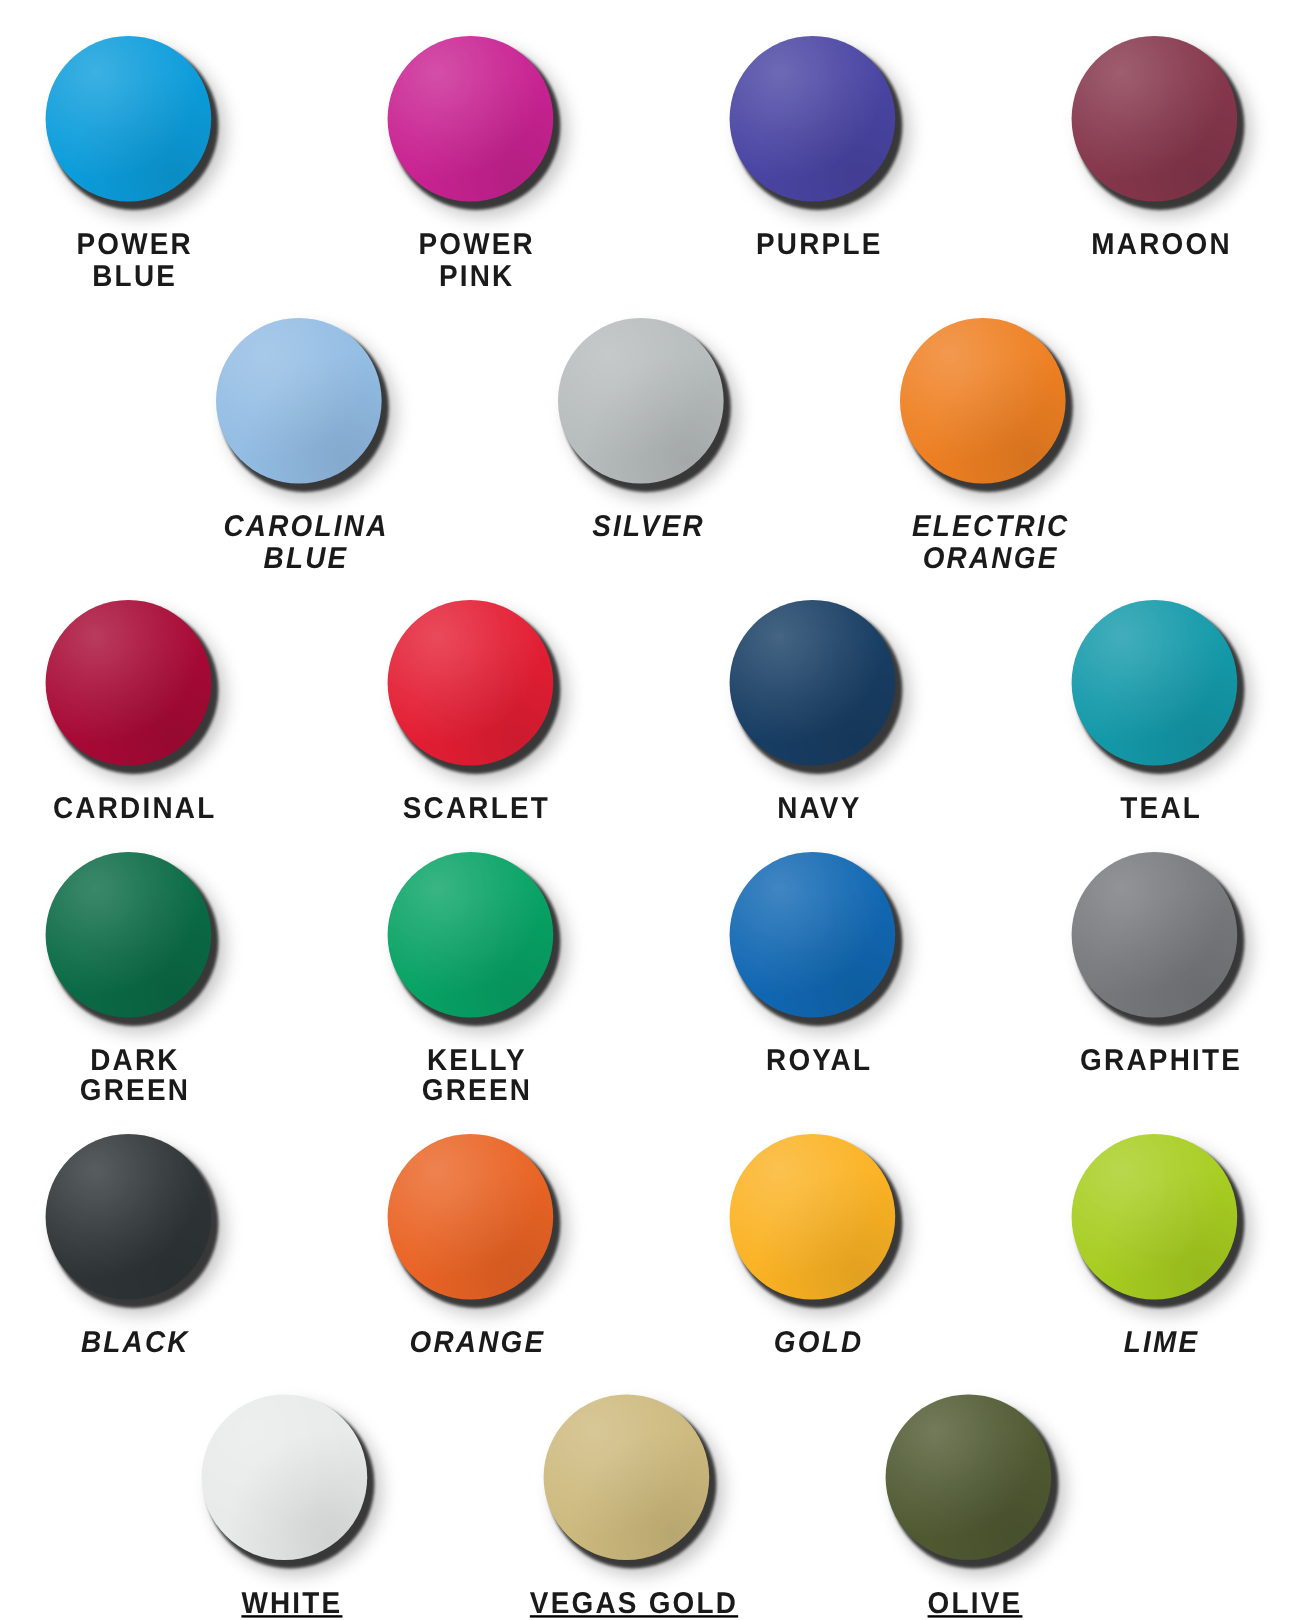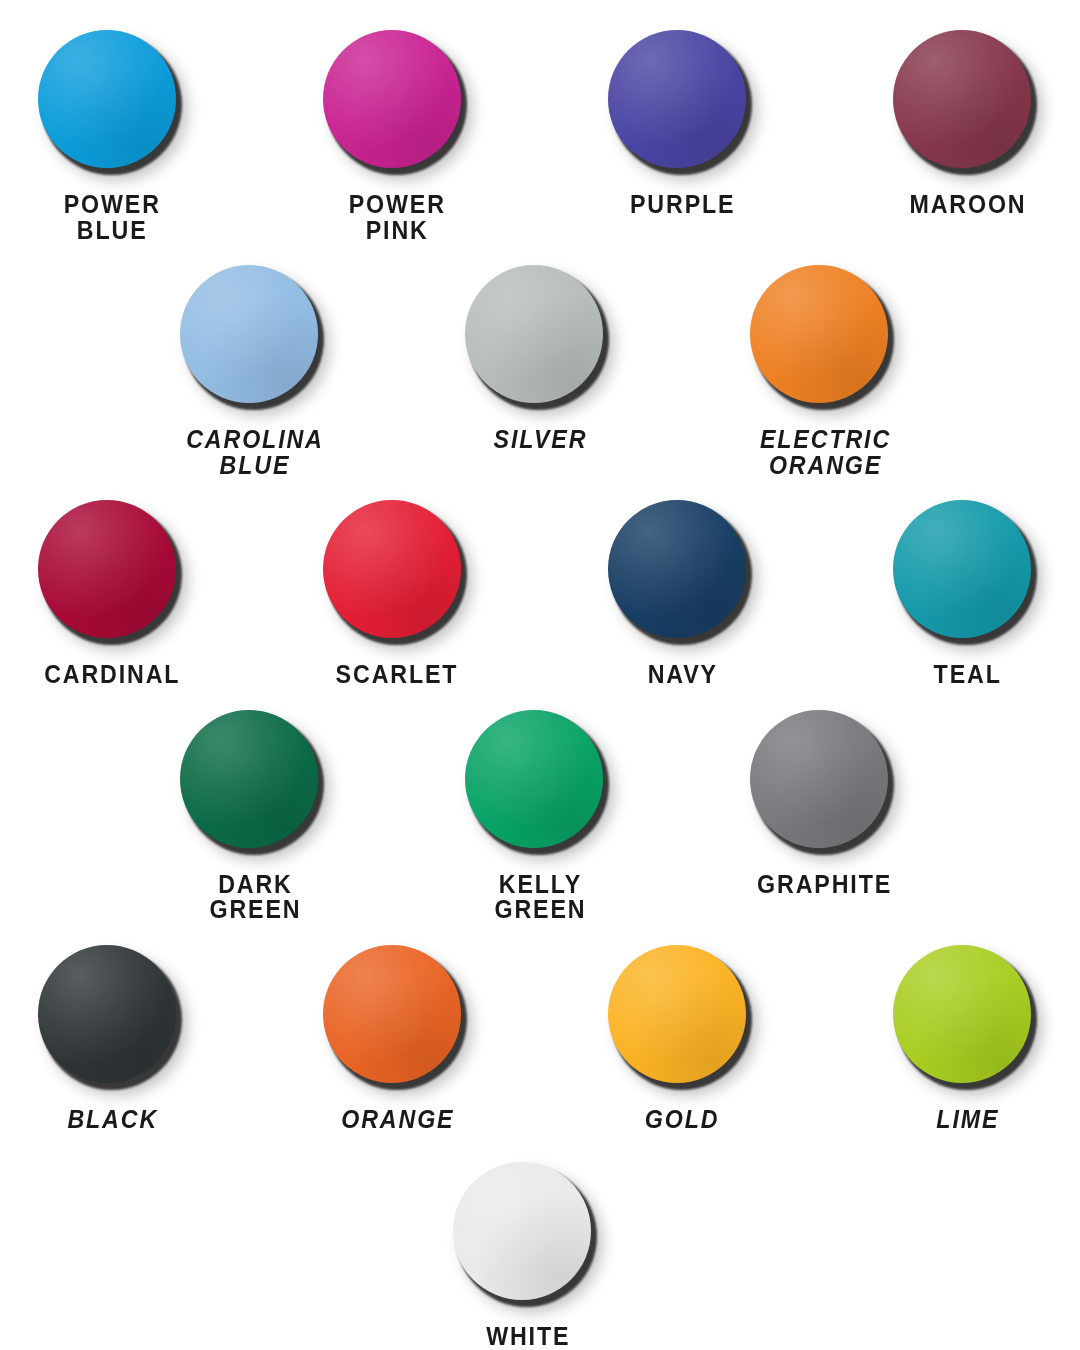--- a/index.html
+++ b/index.html
@@ -114,20 +114,21 @@
   .row-3 { padding-top: 22px; }
   .row-4 { padding-top: 22px; }
   .row-5 { padding-top: 22px; font-style: italic; }
   .row-6 { padding-top: 30px; }
 
   
   .row-6 .swatch-row-inner {
     display: flex;
     justify-content: center;
     transform: translateX(-12px);
+    text-decoration: underline;
   }
   .swatch-row-inner { display: flex; gap: 42px; }
 </style>
 </head>
 <body style="background: rgb(255, 255, 255);">
 
 <div id="palette-page" style="background: rgb(255, 255, 255);">
   <div id="rows-container">
       <div class="swatch-row row-1">
         <div class="swatch-row-inner">
@@ -250,20 +251,28 @@
               <div class="swatch-rim"></div>
               <div class="swatch-disc" style="background-color: rgb(8, 163, 101);"></div>
             </div>
             <div class="swatch-label" style="color: rgb(26, 26, 26);">KELLY
 GREEN</div>
           </div>
           <div class="swatch-cell">
             <div class="swatch-disc-wrap">
               <div class="swatch-shadow"></div>
               <div class="swatch-rim"></div>
+              <div class="swatch-disc" style="background-color: rgb(17, 104, 179);"></div>
+            </div>
+            <div class="swatch-label" style="color: rgb(26, 26, 26);">ROYAL</div>
+          </div>
+          <div class="swatch-cell">
+            <div class="swatch-disc-wrap">
+              <div class="swatch-shadow"></div>
+              <div class="swatch-rim"></div>
               <div class="swatch-disc" style="background-color: rgb(120, 121, 124);"></div>
             </div>
             <div class="swatch-label" style="color: rgb(26, 26, 26);">GRAPHITE</div>
           </div>
         </div>
       </div>
       <div class="swatch-row row-5">
         <div class="swatch-row-inner">
           <div class="swatch-cell">
             <div class="swatch-disc-wrap">
@@ -301,17 +310,33 @@
       </div>
       <div class="swatch-row row-6">
         <div class="swatch-row-inner">
           <div class="swatch-cell">
             <div class="swatch-disc-wrap">
               <div class="swatch-shadow"></div>
               <div class="swatch-rim"></div>
               <div class="swatch-disc" style="background-color: rgb(233, 235, 235);"></div>
             </div>
             <div class="swatch-label" style="color: rgb(26, 26, 26);">WHITE</div>
+          </div>
+          <div class="swatch-cell">
+            <div class="swatch-disc-wrap">
+              <div class="swatch-shadow"></div>
+              <div class="swatch-rim"></div>
+              <div class="swatch-disc" style="background-color: rgb(206, 186, 126);"></div>
+            </div>
+            <div class="swatch-label" style="color: rgb(26, 26, 26);">VEGAS GOLD</div>
+          </div>
+          <div class="swatch-cell">
+            <div class="swatch-disc-wrap">
+              <div class="swatch-shadow"></div>
+              <div class="swatch-rim"></div>
+              <div class="swatch-disc" style="background-color: rgb(80, 90, 50);"></div>
+            </div>
+            <div class="swatch-label" style="color: rgb(26, 26, 26);">OLIVE</div>
           </div>
         </div>
       </div>
     </div>
 </div>
 
 </body></html>

